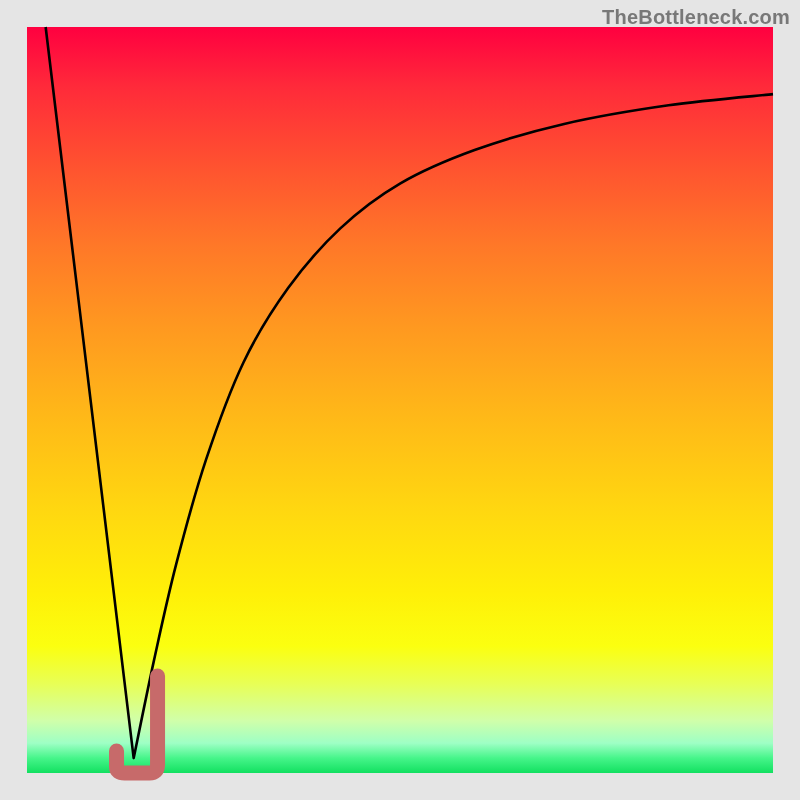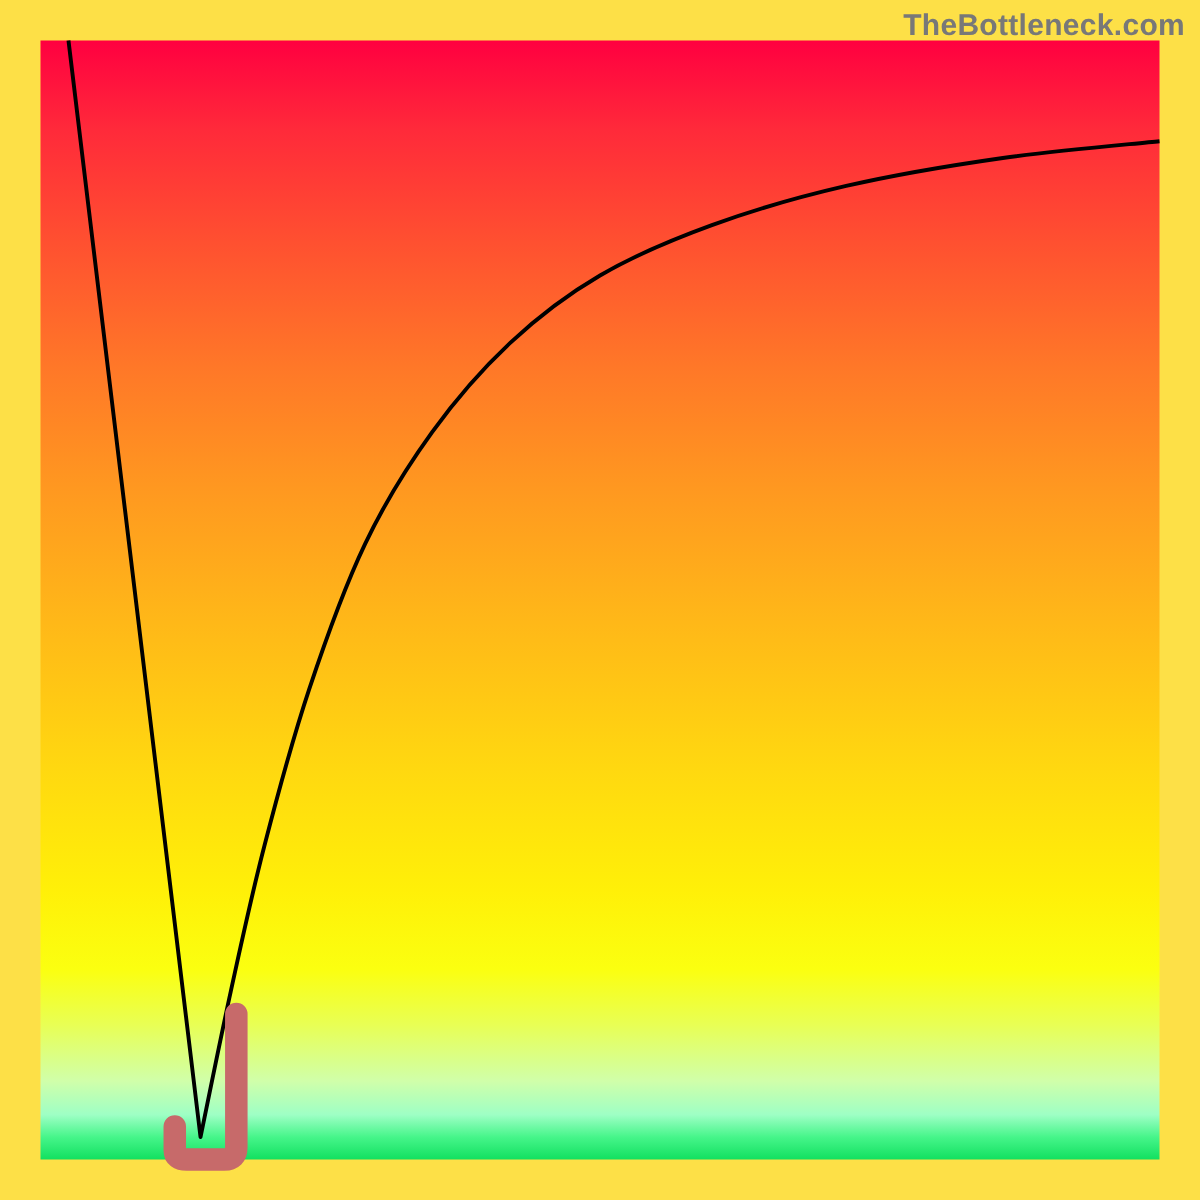--- a/index.html
+++ b/index.html
@@ -1,21 +1,21 @@
 <!DOCTYPE html>
 <html><head>
 <meta charset="utf-8">
 <style>
   * { margin: 0; padding: 0; box-sizing: border-box; }
   html, body { width: 800px; height: 800px; overflow: hidden; background: #000; }
   .frame {
     position: relative;
     width: 800px;
     height: 800px;
-    background: #fde047;
+    background: #e5e5e5;
   }
   .plot {
     position: absolute;
     left: 27px;
     top: 27px;
     width: 746px;
     height: 746px;
     background: linear-gradient(
       to bottom,
       #ff0040 0%,

